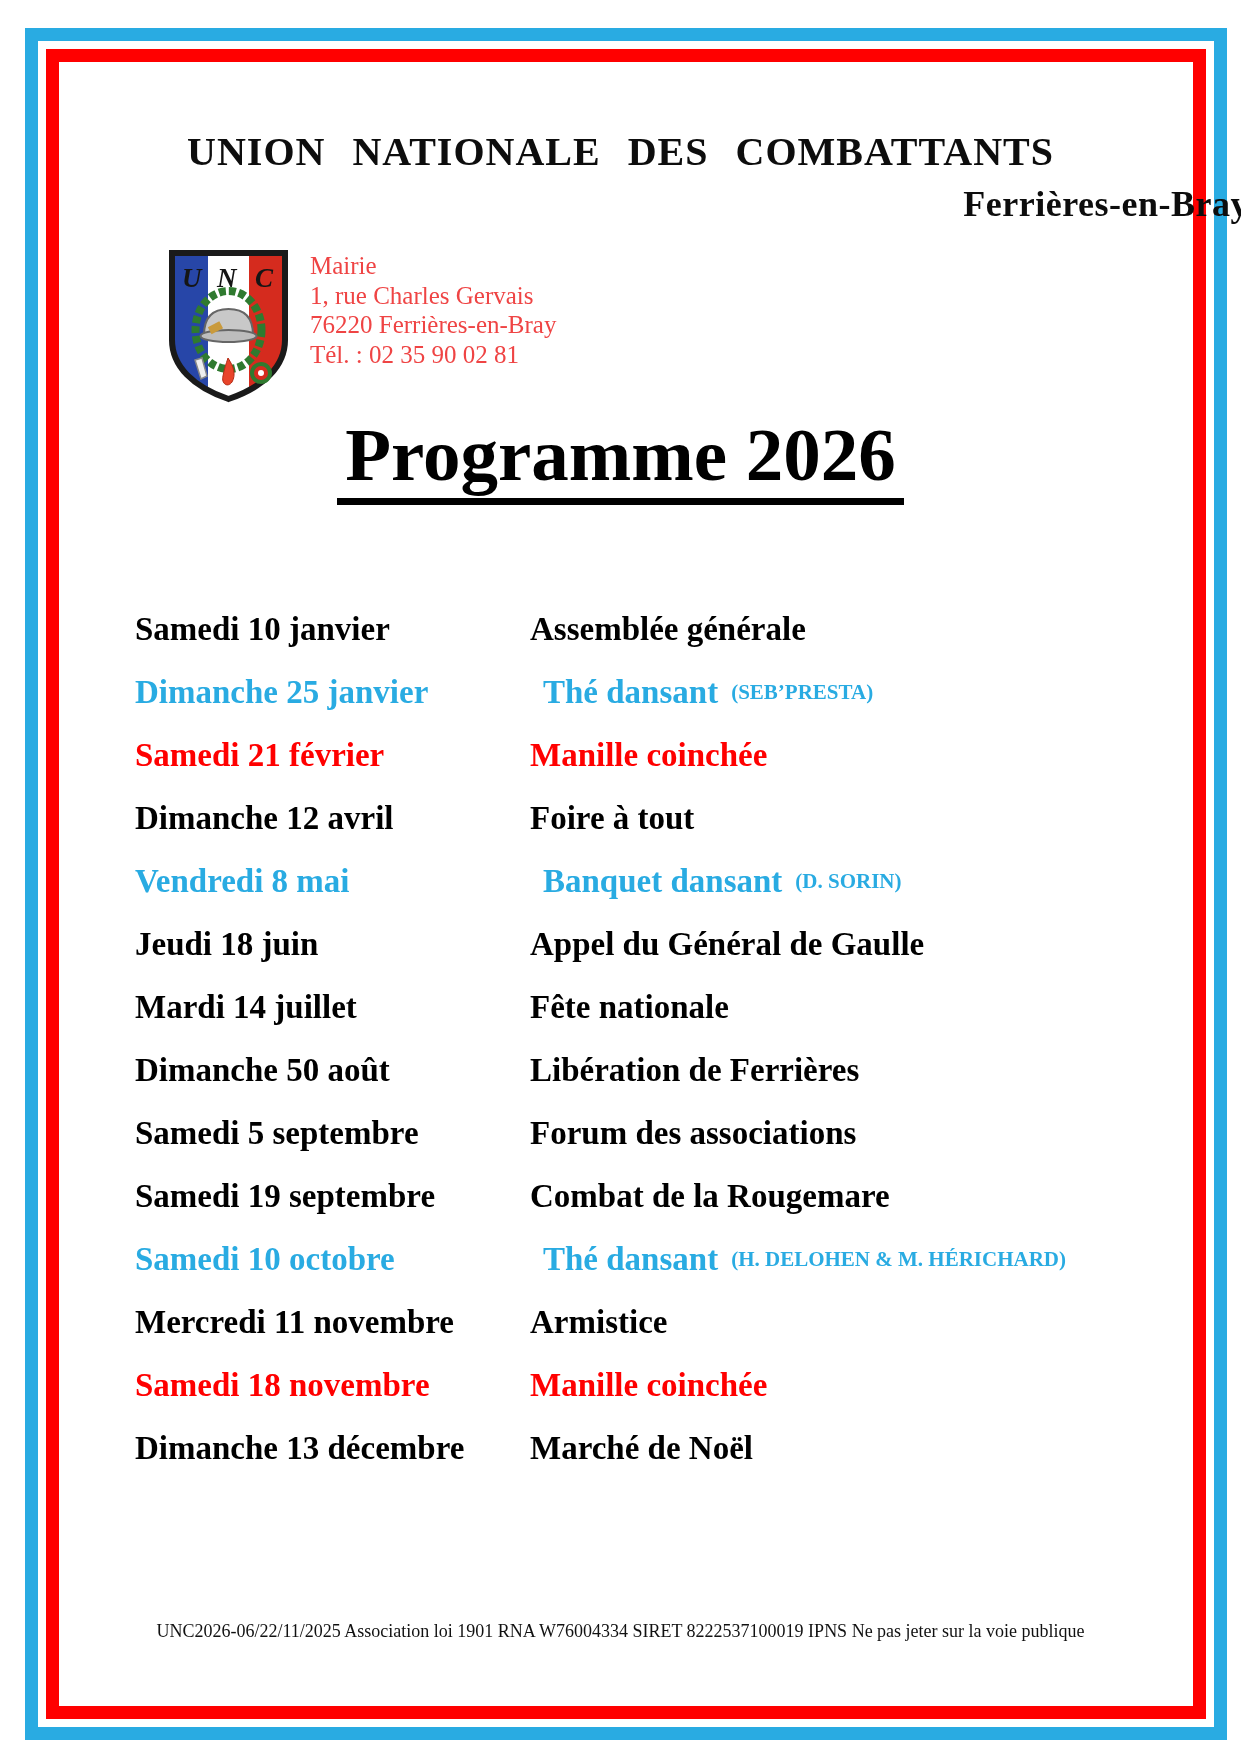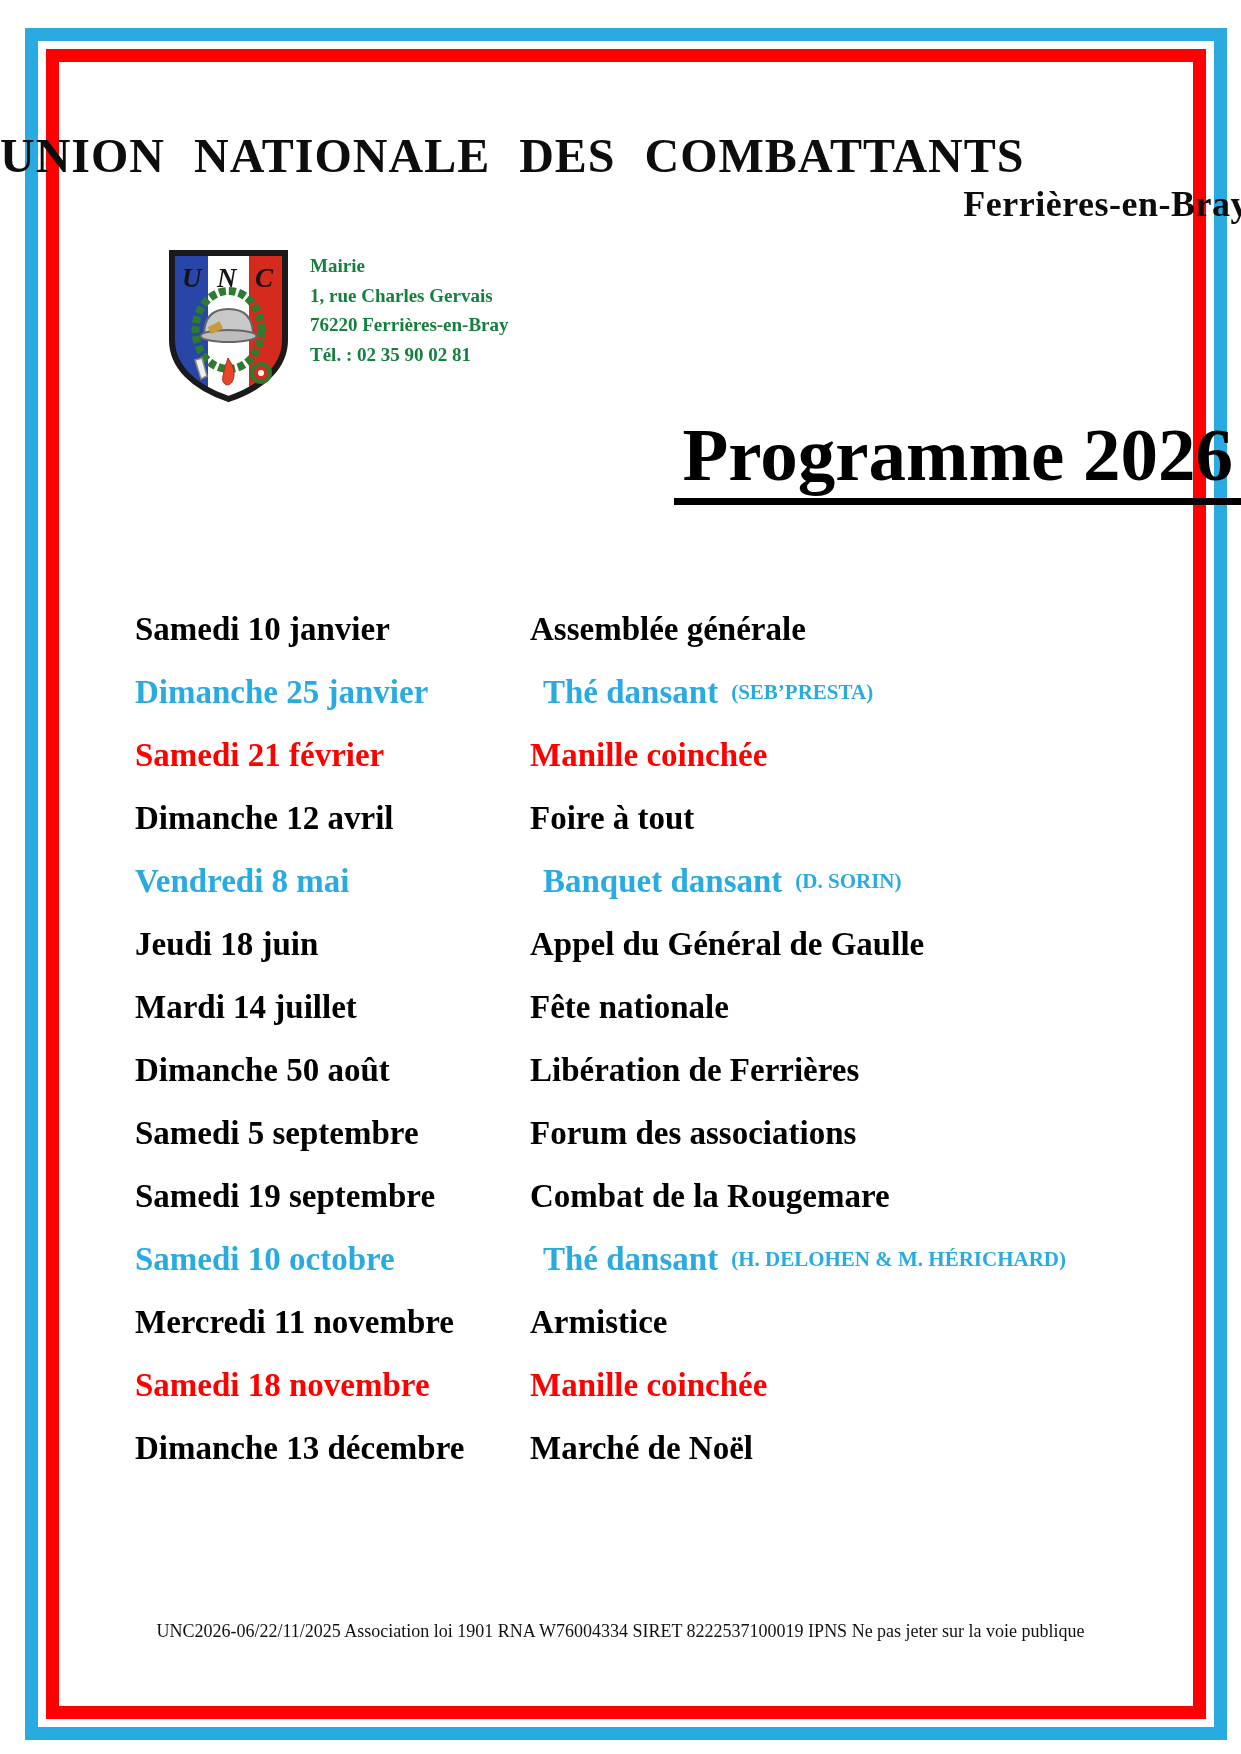--- a/index.html
+++ b/index.html
@@ -10,36 +10,36 @@
   
   .frame-blue{
     position:absolute;top:28px;left:25px;right:14px;bottom:14px;
     border:13px solid #29ABE2;pointer-events:none;
   }
   .frame-red{
     position:absolute;inset:8px;border:13px solid #FF0000;pointer-events:none;
   }
   
   .header-title{
-    position:absolute;top:128px;left:0;width:1241px;text-align:left;
-    font-size:48px;font-weight:bold;letter-spacing:1px;word-spacing:16px;
+    position:absolute;top:128px;left:0;width:1241px;text-align:center;
+    font-size:40px;font-weight:bold;letter-spacing:1px;word-spacing:16px;
     color:#0d0d0d;white-space:nowrap;
   }
   .header-subtitle{
     position:absolute;top:183px;left:0;width:1241px;text-align:right;
     font-size:36px;font-weight:bold;letter-spacing:.5px;color:#0d0d0d;padding-left:8px;
   }
   
   .logo{position:absolute;left:167px;top:248px;width:123px;height:158px;}
   .address{
     position:absolute;left:310px;top:251px;
-    font-size:19px;font-weight:bold;line-height:29.5px;color:#15803d;
+    font-size:25px;font-weight:normal;line-height:29.5px;color:#ef4444;
   }
   
-  .prog-title-wrap{position:absolute;top:416px;left:0;width:1241px;text-align:right;}
+  .prog-title-wrap{position:absolute;top:416px;left:0;width:1241px;text-align:center;}
   .prog-title{
     display:inline-block;font-size:75px;font-weight:bold;line-height:1.05;
     border-bottom:7px solid #000;padding:0 8px 3px 8px;white-space:nowrap;
   }
   
   .events{position:absolute;left:135px;top:598px;width:1010px;}
   .event-row{display:flex;align-items:center;height:63px;font-size:33px;font-weight:bold;white-space:nowrap;}
   .event-date{width:395px;flex:0 0 395px;}
   .event-note{font-size:21px;font-weight:bold;}
   .c-black{color:#000000;}

